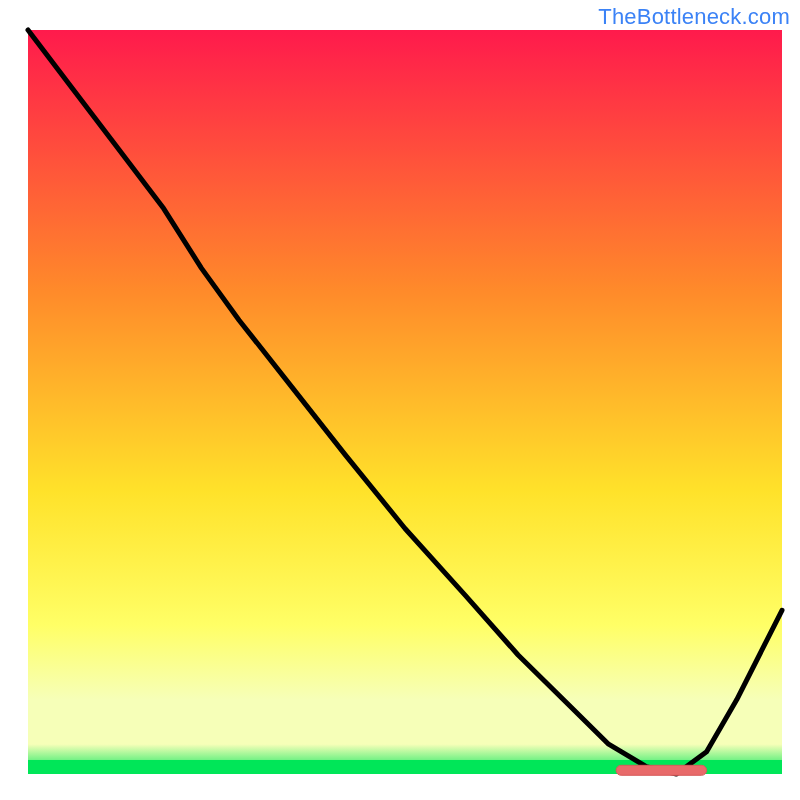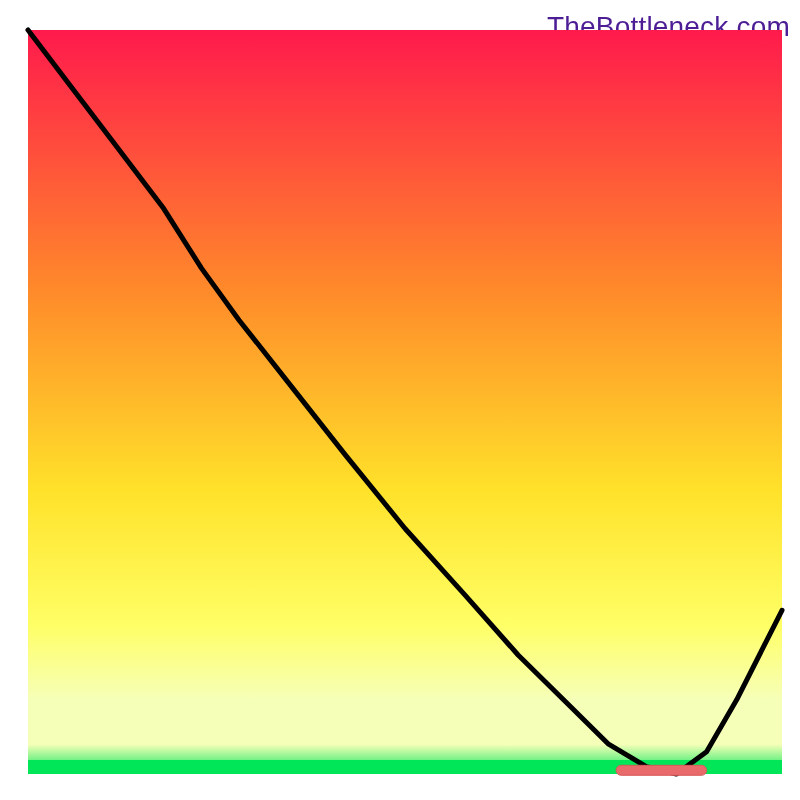--- a/index.html
+++ b/index.html
@@ -11,24 +11,24 @@
     background: #fff;
     font-family: Arial, Helvetica, sans-serif;
   }
   .frame {
     position: relative;
     width: 800px;
     height: 800px;
   }
   .attribution {
     position: absolute;
-    top: 11px;
+    top: 4px;
     right: 10px;
-    color: #4c1d95;
-    font-size: 28px;
+    color: #3b82f6;
+    font-size: 22px;
     letter-spacing: 0.2px;
   }
   svg.chart {
     position: absolute;
     left: 0;
     top: 0;
   }
 </style>
 </head>
 <body>

